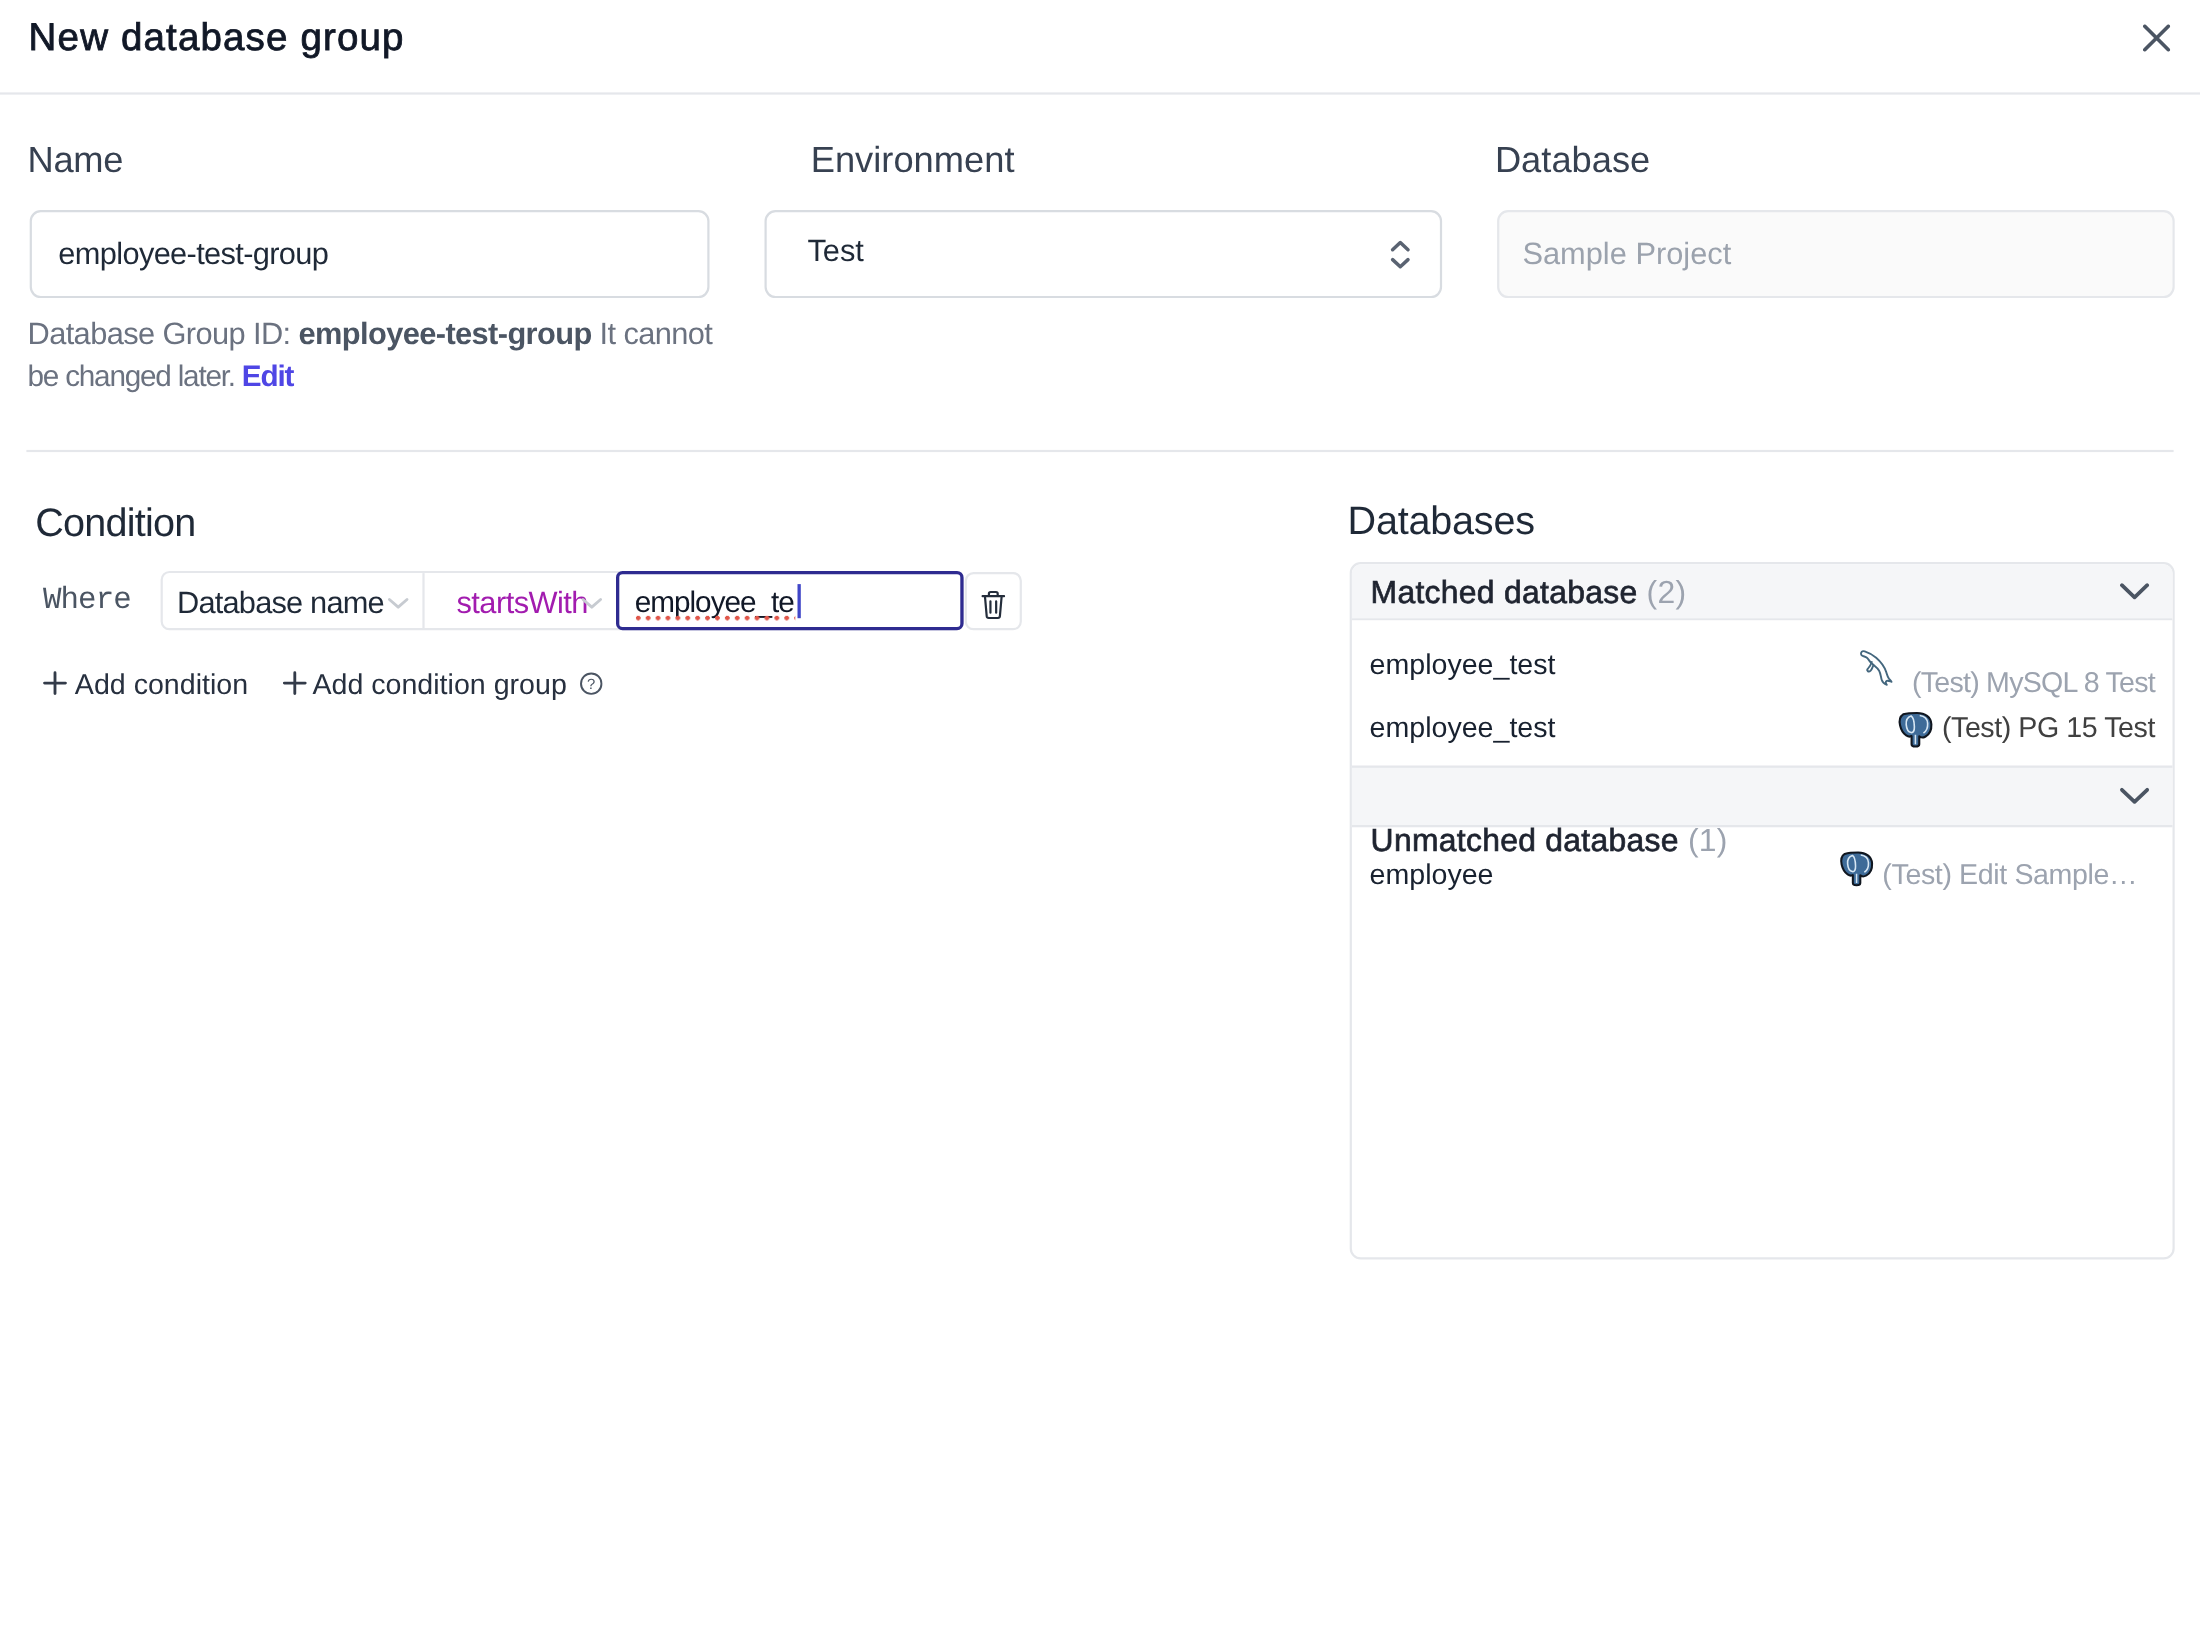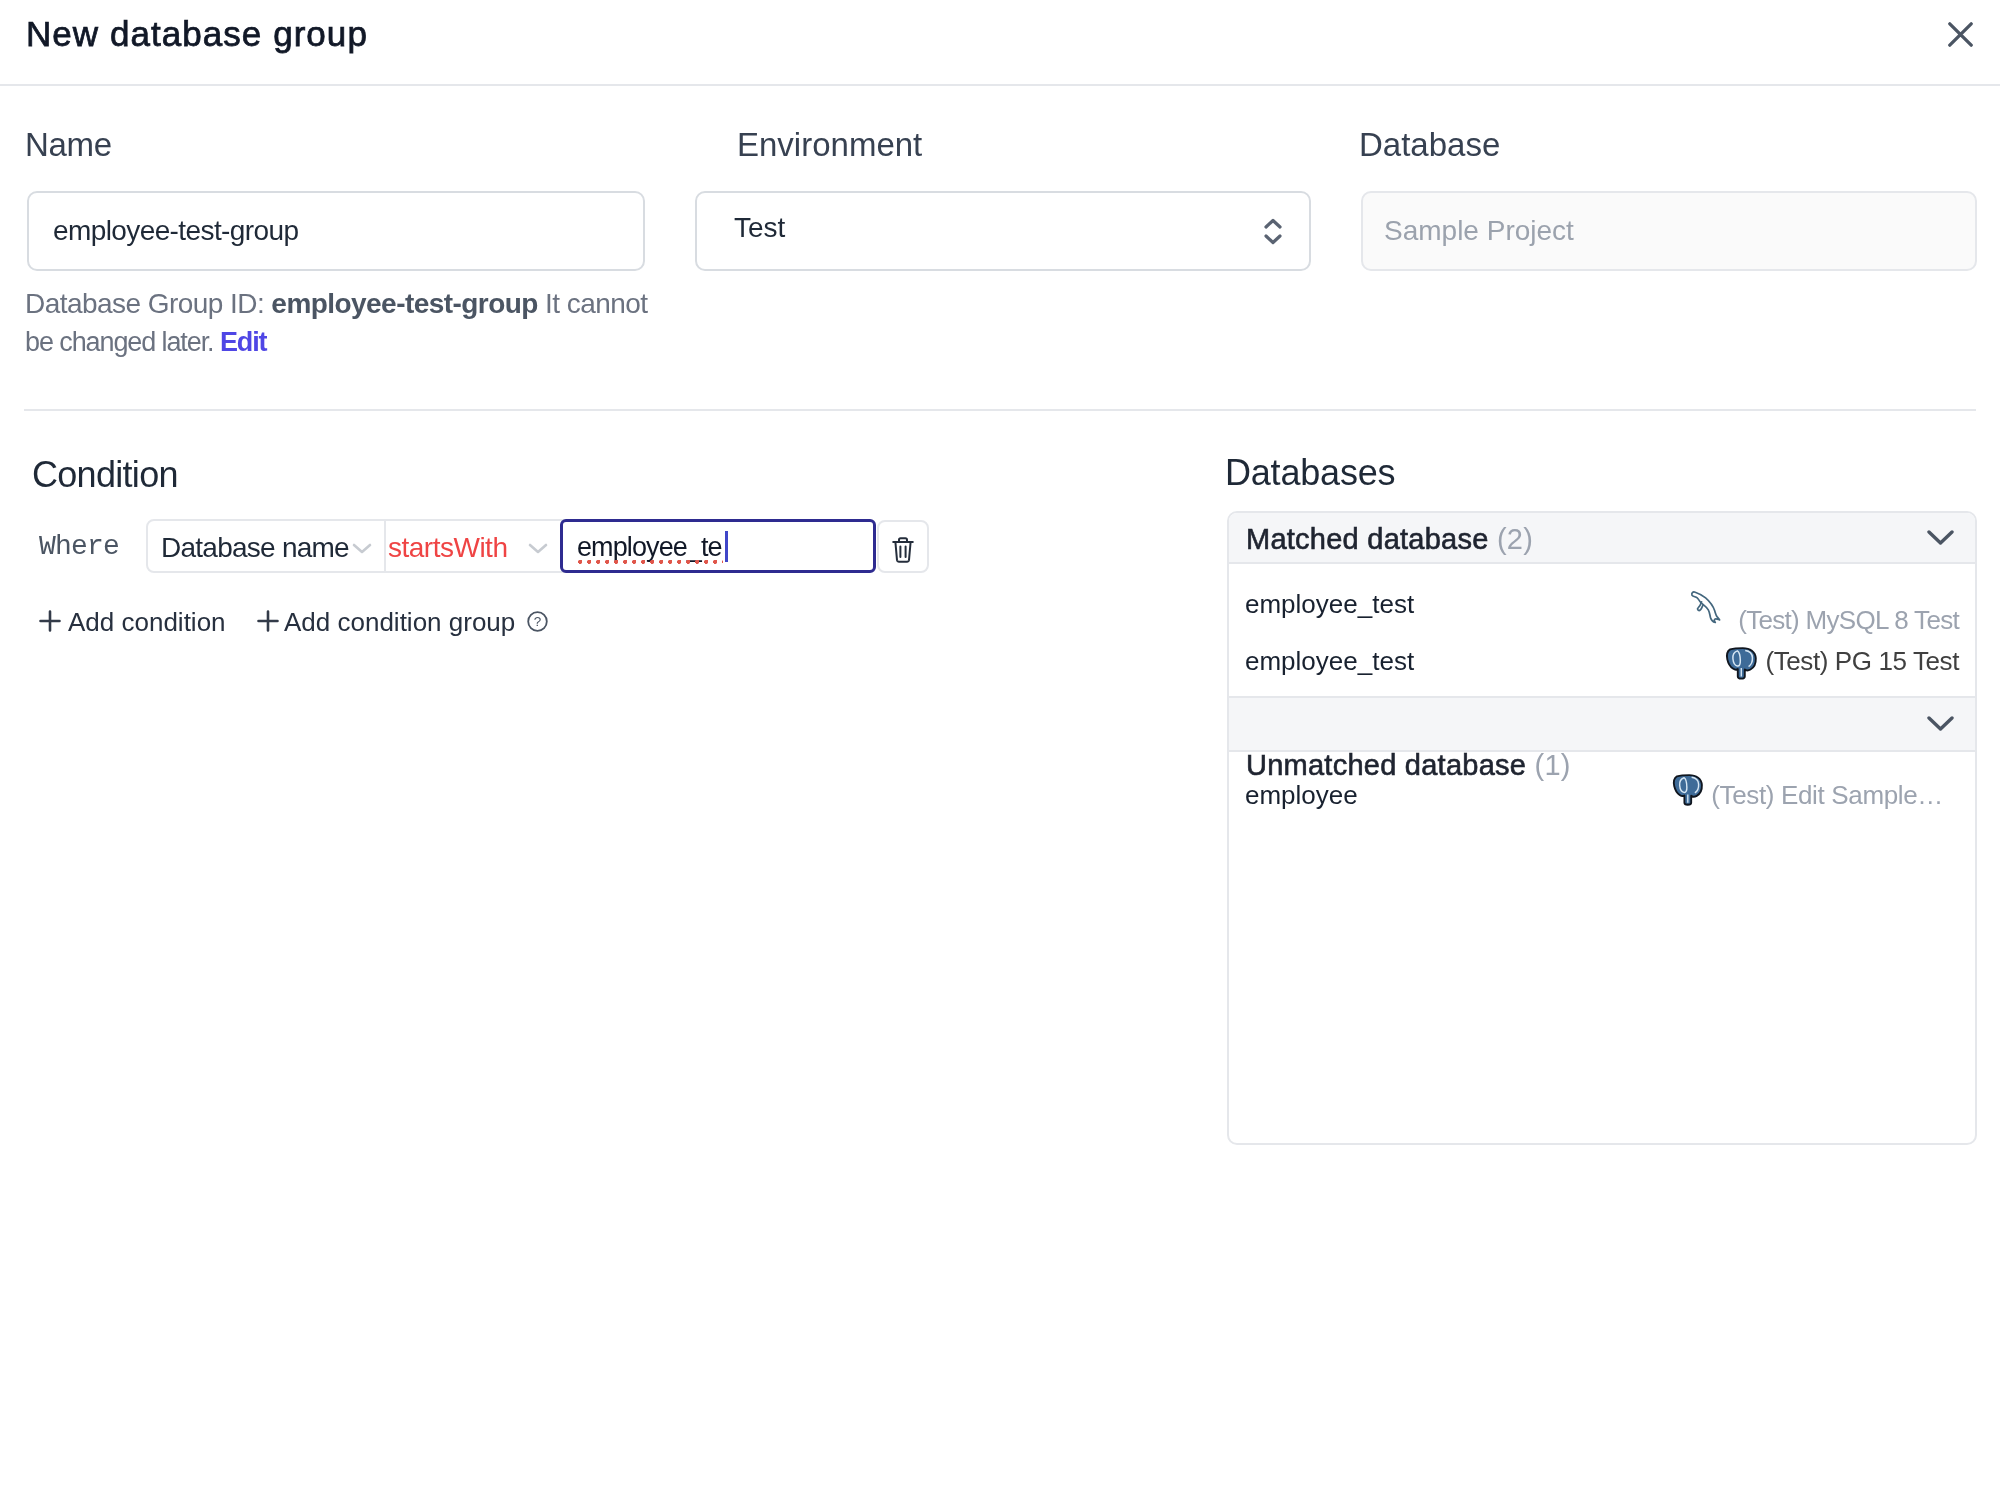--- a/index.html
+++ b/index.html
@@ -40,21 +40,21 @@
 
 <span class="t" style="left:32px; top:456.5px; font-size:36px; color:#1f2937; letter-spacing:-0.7px;">Condition</span>
 <span class="t" style="left:39px; top:533.3px; font-size:28px; color:#4b5563; letter-spacing:-0.8px;font-family:Liberation Mono, monospace;">Where</span>
 
 <div class="box" style="left:146px; top:519px; width:730px; height:54px; border-radius:8px; border-color:#e5e7eb;"></div>
 <div style="position:absolute; left:384px; top:521px; width:2px; height:50px; background:#e5e7eb;"></div>
 <span class="t" style="left:161px; top:533.8px; font-size:28px; color:#1f2937; letter-spacing:-0.75px;">Database name</span>
 <svg style="position:absolute; left:352px; top:543px;" width="20" height="11" viewBox="0 0 20 11">
     <path d="M2 2 L10 9 L18 2" stroke="#c7cbd1" stroke-width="2.6" stroke-linecap="round" stroke-linejoin="round" fill="none"></path>
   </svg>
-<span class="t" style="left:388px; top:533.8px; font-size:28px; color:#ef4444; letter-spacing:-0.5px;">startsWith</span>
+<span class="t" style="left:415px; top:533.8px; font-size:28px; color:#a21caf; letter-spacing:-0.5px;">startsWith</span>
 <svg style="position:absolute; left:528px; top:543px;" width="20" height="11" viewBox="0 0 20 11">
     <path d="M2 2 L10 9 L18 2" stroke="#c7cbd1" stroke-width="2.6" stroke-linecap="round" stroke-linejoin="round" fill="none"></path>
   </svg>
 
 <div style="position:absolute; left:560px; top:519px; width:316px; height:54px; border:3px solid #2e2b90; border-radius:6px; background:#fff;"></div>
 <span class="t" style="left:577px; top:533.9px; font-size:27px; color:#111827; letter-spacing:-0.9px;">employee_te</span>
 <div style="position:absolute; left:578px; top:558.5px; width:145px; height:6px; background-image:radial-gradient(circle at 2.2px 2.8px, #e0564a 1.9px, rgba(0,0,0,0) 2.3px); background-size:9px 6px; background-repeat:repeat-x;"></div>
 <div style="position:absolute; left:724.5px; top:530.5px; width:3px; height:31px; background:#4046c8;"></div>
 
 <div class="box" style="left:877px; top:520px; width:52px; height:53px; border-radius:8px; border-color:#e5e7eb;"></div>

